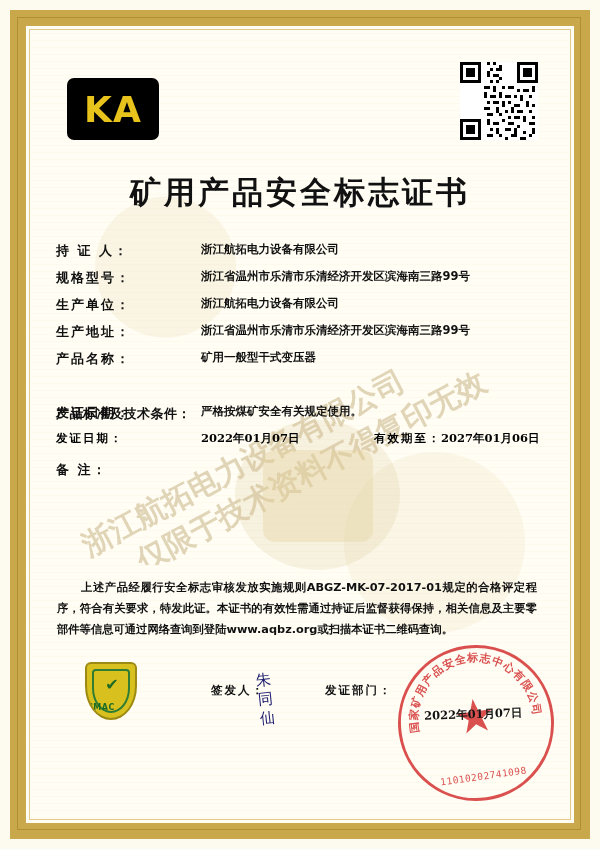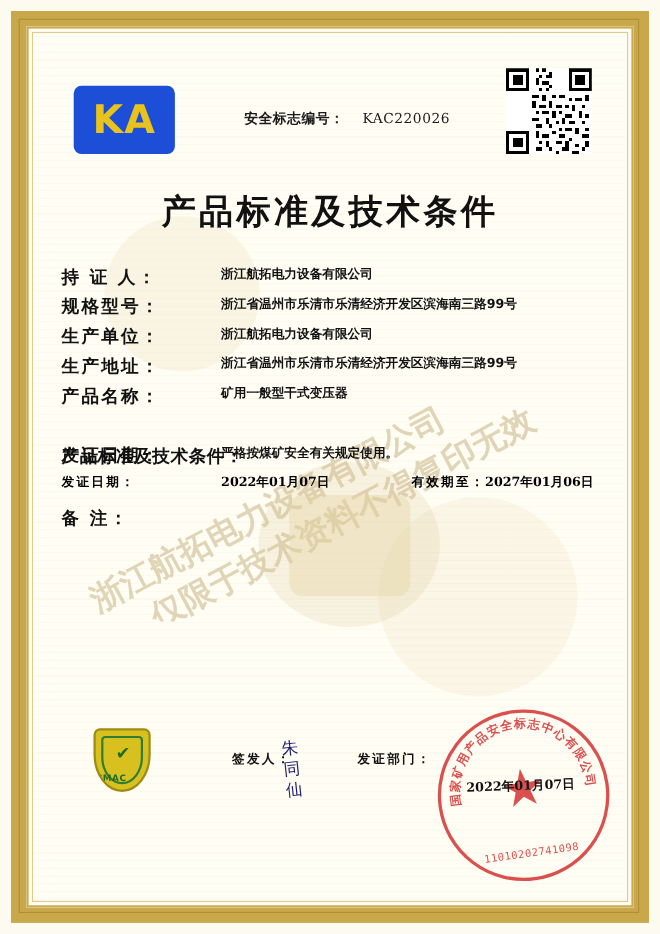--- a/index.html
+++ b/index.html
@@ -105,21 +105,21 @@
     width: 110px; height: 92px;
     border-radius: 12px;
     background: rgba(225,208,155,0.35);
   }
 
   
   .ka-logo {
     position: absolute;
     left: 67px; top: 78px;
     width: 92px; height: 62px;
-    background: #1d4ed8;
+    background: #000000;
     border-radius: 7px;
     display: flex;
     align-items: center;
     justify-content: center;
   }
   .ka-logo .ka-text {
     color: #e8c31c;
     font-size: 36px;
     font-weight: bold;
     letter-spacing: 1px;
@@ -175,21 +175,21 @@
     font-size: 11.5px;
     color: #111;
     white-space: nowrap;
   }
   .field-label {
     position: absolute;
     left: 0;
     top: 4px;
     font-weight: 700;
     letter-spacing: 2px;
-    font-size: 16px;
+    font-size: 13px;
   }
   .field-label.wide { letter-spacing: 0.5px; margin-top: 28px; }
   .field-value {
     position: absolute;
     left: 145px;
     top: 4px;
     font-size: 11.5px;
     font-weight: 700;
     color: #111;
   }
@@ -448,26 +448,22 @@
           <rect x="9" y="24" width="2" height="1"></rect>
           <rect x="13" y="24" width="1" height="1"></rect>
         <rect x="15" y="25" width="1" height="1"></rect>
           <rect x="17" y="24" width="2" height="1"></rect>
           <rect x="20" y="25" width="2" height="1"></rect>
         <rect x="23" y="24" width="1" height="1"></rect>
       </g>
     </svg>
   </div>
 
-  <div class="certno">
-    <span class="label">安全标志编号：</span>
-    <span class="value">KAC220026</span>
-  </div>
-
-  <div class="doc-title">产品标准及技术条件</div>
+
+  <div class="doc-title">矿用产品安全标志证书</div>
 
   <div class="fields">
 
     <div class="field-row">
       <span class="field-label">持 证 人：</span>
       <span class="field-value">浙江航拓电力设备有限公司</span>
     </div>
 
     <div class="field-row">
       <span class="field-label">规格型号：</span>
@@ -506,20 +502,21 @@
       <span class="val2">2027年01月06日</span>
     </div>
 
     <div class="field-row">
       <span class="field-label">备    注：</span>
       <span class="field-value"></span>
     </div>
 
   </div>
 
+  <div class="note">上述产品经履行安全标志审核发放实施规则ABGZ-MK-07-2017-01规定的合格评定程序，符合有关要求，特发此证。本证书的有效性需通过持证后监督获得保持，相关信息及主要零部件等信息可通过网络查询到登陆www.aqbz.org或扫描本证书二维码查询。</div>
 
   <div class="cmac">
     <div class="shield">
       <div class="inner"></div>
       <div class="mark">✔</div>
       <div class="cmac-label">CMAC</div>
     </div>
   </div>
 
   <div class="sign-row">

